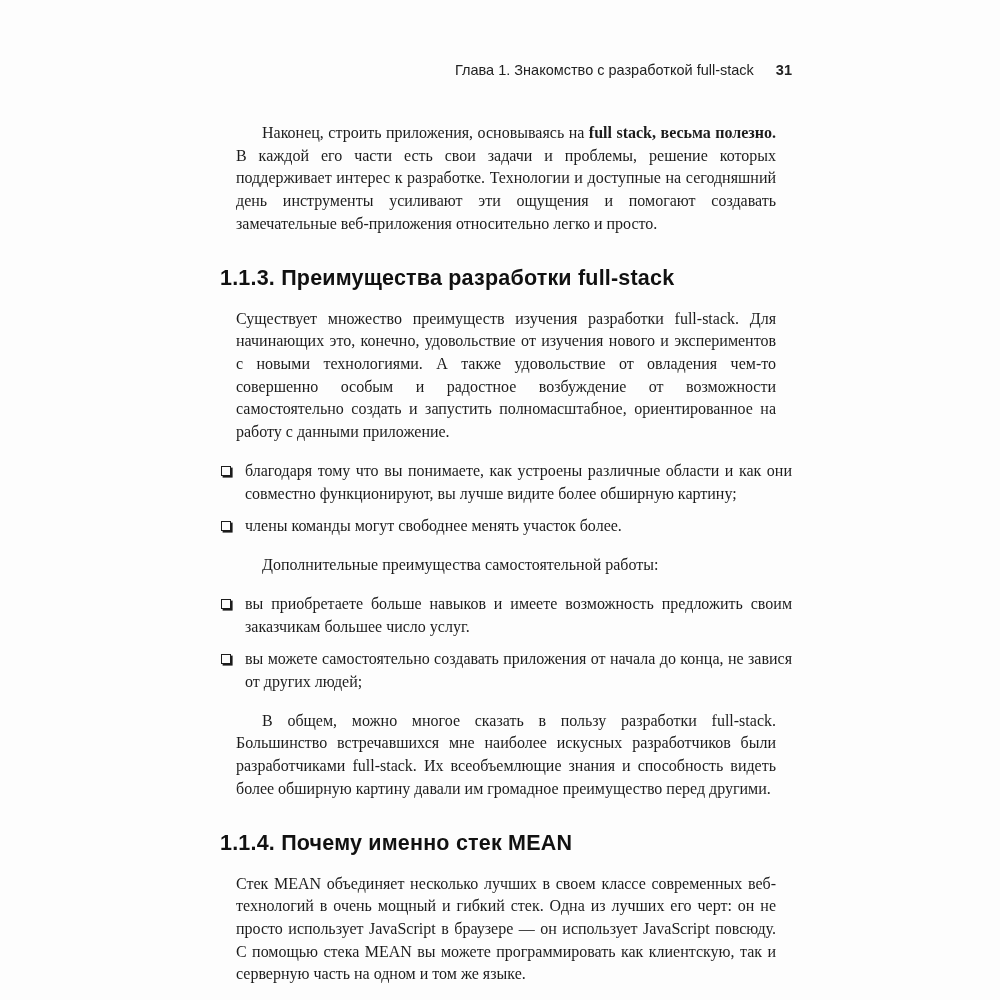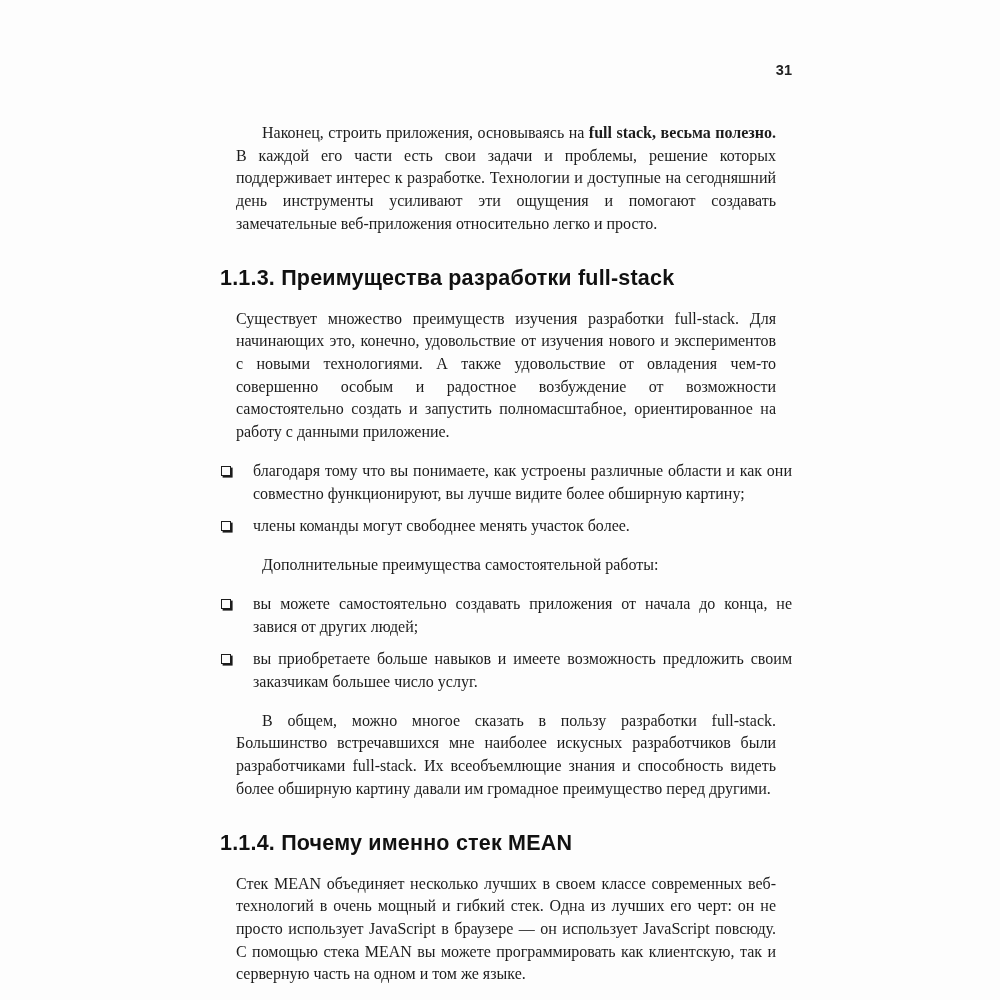--- a/index.html
+++ b/index.html
@@ -63,21 +63,20 @@
     color: #111;
     margin: 30px 0 17px 0;
   }
   .list {
     margin: 11px 0 13px 0;
   }
   .bullet-item {
     display: flex;
     align-items: flex-start;
     margin: 0 0 10px 0;
-    gap: 8px;
   }
   .bullet-item:last-child {
     margin-bottom: 0;
   }
   .square-bullet {
     flex: 0 0 auto;
     width: 8px;
     height: 8px;
     border: 1.4px solid #1c1c1c;
     box-shadow: 1.6px 1.6px 0 #1c1c1c;
@@ -95,20 +94,21 @@
     margin-top: 11px;
   }
 </style>
 </head>
 <body>
 
 <div class="page">
   <div class="content">
 
     <div class="running-head">
+      <span class="running-title">Глава 1. Знакомство с разработкой full-stack</span>
       <span class="page-number">31</span>
     </div>
 
     <div class="body-text">
 
       <p class="para indent"><span>Наконец, строить приложения, основываясь на </span><b>full stack, весьма полезно.</b><span> В каждой его части есть свои задачи и проблемы, решение которых поддерживает интерес к разработке. Технологии и доступные на сегодняшний день инструменты усиливают эти ощущения и помогают создавать замечательные веб-приложения относительно легко и просто.</span></p>
 
       <h2 class="section-heading">1.1.3. Преимущества разработки full-stack</h2>
 
       <p class="para">Существует множество преимуществ изучения разработки full-stack. Для начинающих это, конечно, удовольствие от изучения нового и экспериментов с новыми технологиями. А также удовольствие от овладения чем-то совершенно особым и радостное возбуждение от возможности самостоятельно создать и запустить полномасштабное, ориентированное на работу с данными приложение.</p>
@@ -123,25 +123,25 @@
           <span class="square-bullet"></span>
           <span class="bullet-text">члены команды могут свободнее менять участок более.</span>
         </div>
       </div>
 
       <p class="para indent lead-gap">Дополнительные преимущества самостоятельной работы:</p>
 
       <div class="list">
         <div class="bullet-item">
           <span class="square-bullet"></span>
-          <span class="bullet-text">вы можете самостоятельно создавать приложения от начала до конца, не завися от других людей;</span>
+          <span class="bullet-text">вы приобретаете больше навыков и имеете возможность предложить своим заказчикам большее число услуг.</span>
         </div>
         <div class="bullet-item">
           <span class="square-bullet"></span>
-          <span class="bullet-text">вы приобретаете больше навыков и имеете возможность предложить своим заказчикам большее число услуг.</span>
+          <span class="bullet-text">вы можете самостоятельно создавать приложения от начала до конца, не завися от других людей;</span>
         </div>
       </div>
 
       <p class="para indent lead-gap">В общем, можно многое сказать в пользу разработки full-stack. Большинство встречавшихся мне наиболее искусных разработчиков были разработчиками full-stack. Их всеобъемлющие знания и способность видеть более обширную картину давали им громадное преимущество перед другими.</p>
 
       <h2 class="section-heading">1.1.4. Почему именно стек MEAN</h2>
 
       <p class="para">Стек MEAN объединяет несколько лучших в своем классе современных веб-технологий в очень мощный и гибкий стек. Одна из лучших его черт: он не просто использует JavaScript в браузере — он использует JavaScript повсюду. С помощью стека MEAN вы можете программировать как клиентскую, так и серверную часть на одном и том же языке.</p>
 
     </div>

